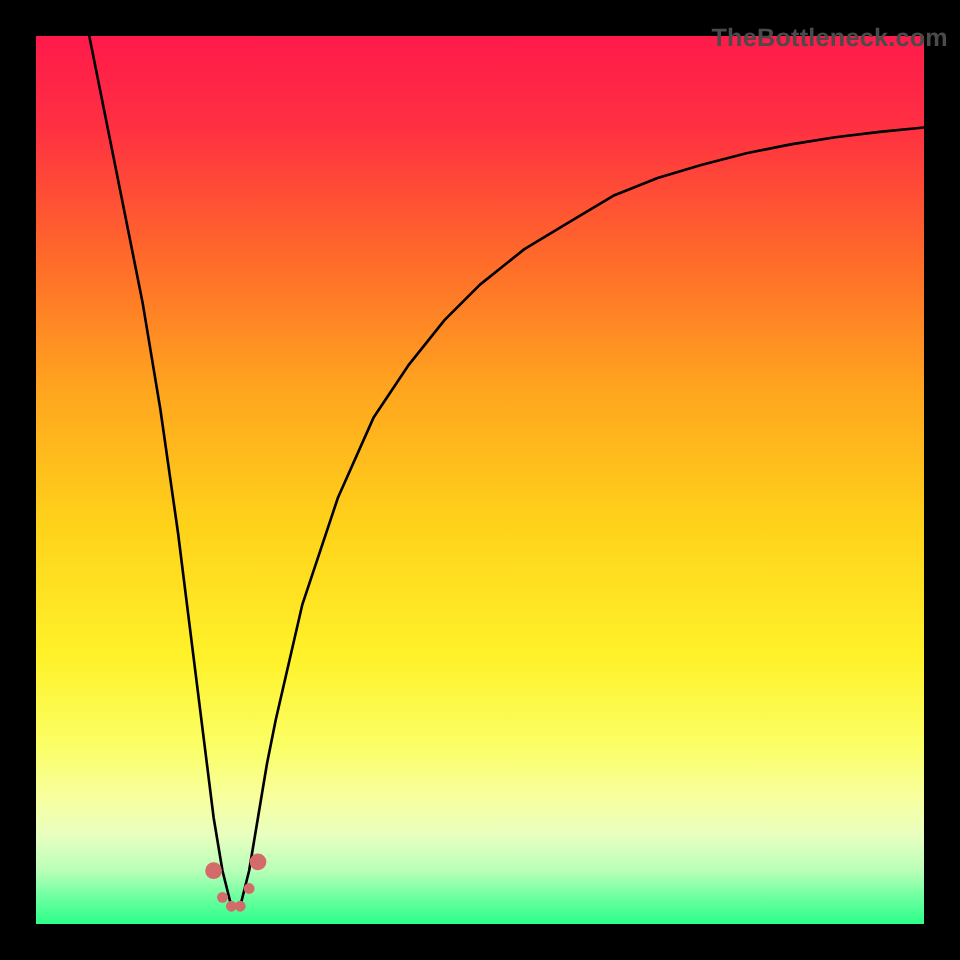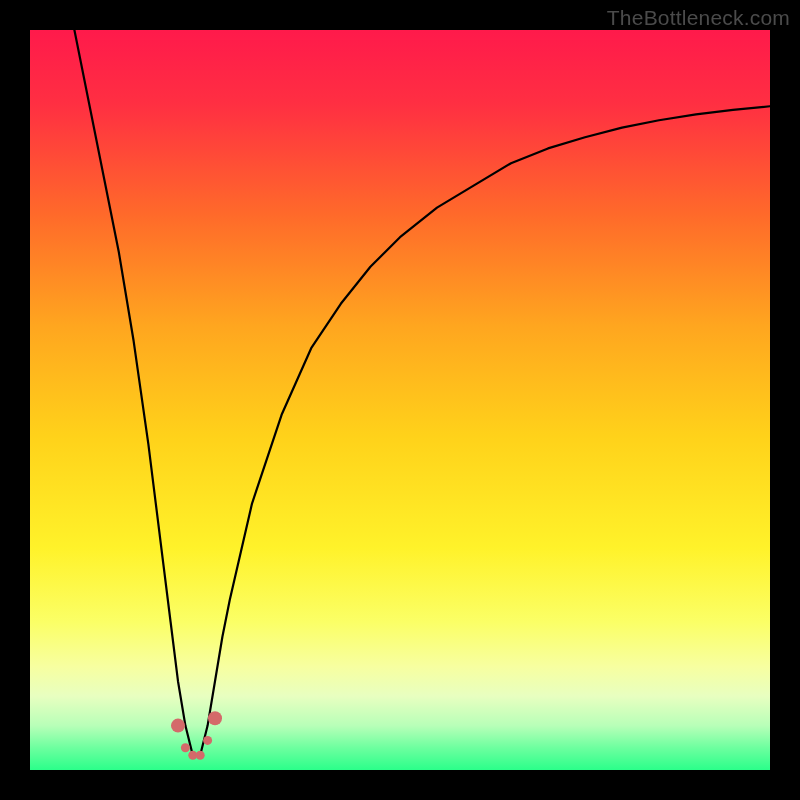--- a/index.html
+++ b/index.html
@@ -24,25 +24,25 @@
     width: 740px;
     height: 740px;
   }
   svg {
     display: block;
     width: 740px;
     height: 740px;
   }
   .watermark {
     position: absolute;
-    top: 6px;
+    top: 20px;
     right: 10px;
     color: #4b4b4b;
     font-size: 21px;
-    font-weight: 400;
+    font-weight: 700;
     letter-spacing: 0.2px;
     user-select: none;
   }
 </style>
 </head>
 <body>
 
 <div class="frame">
   <div class="plot-area">
     <svg viewBox="0 0 740 740">

